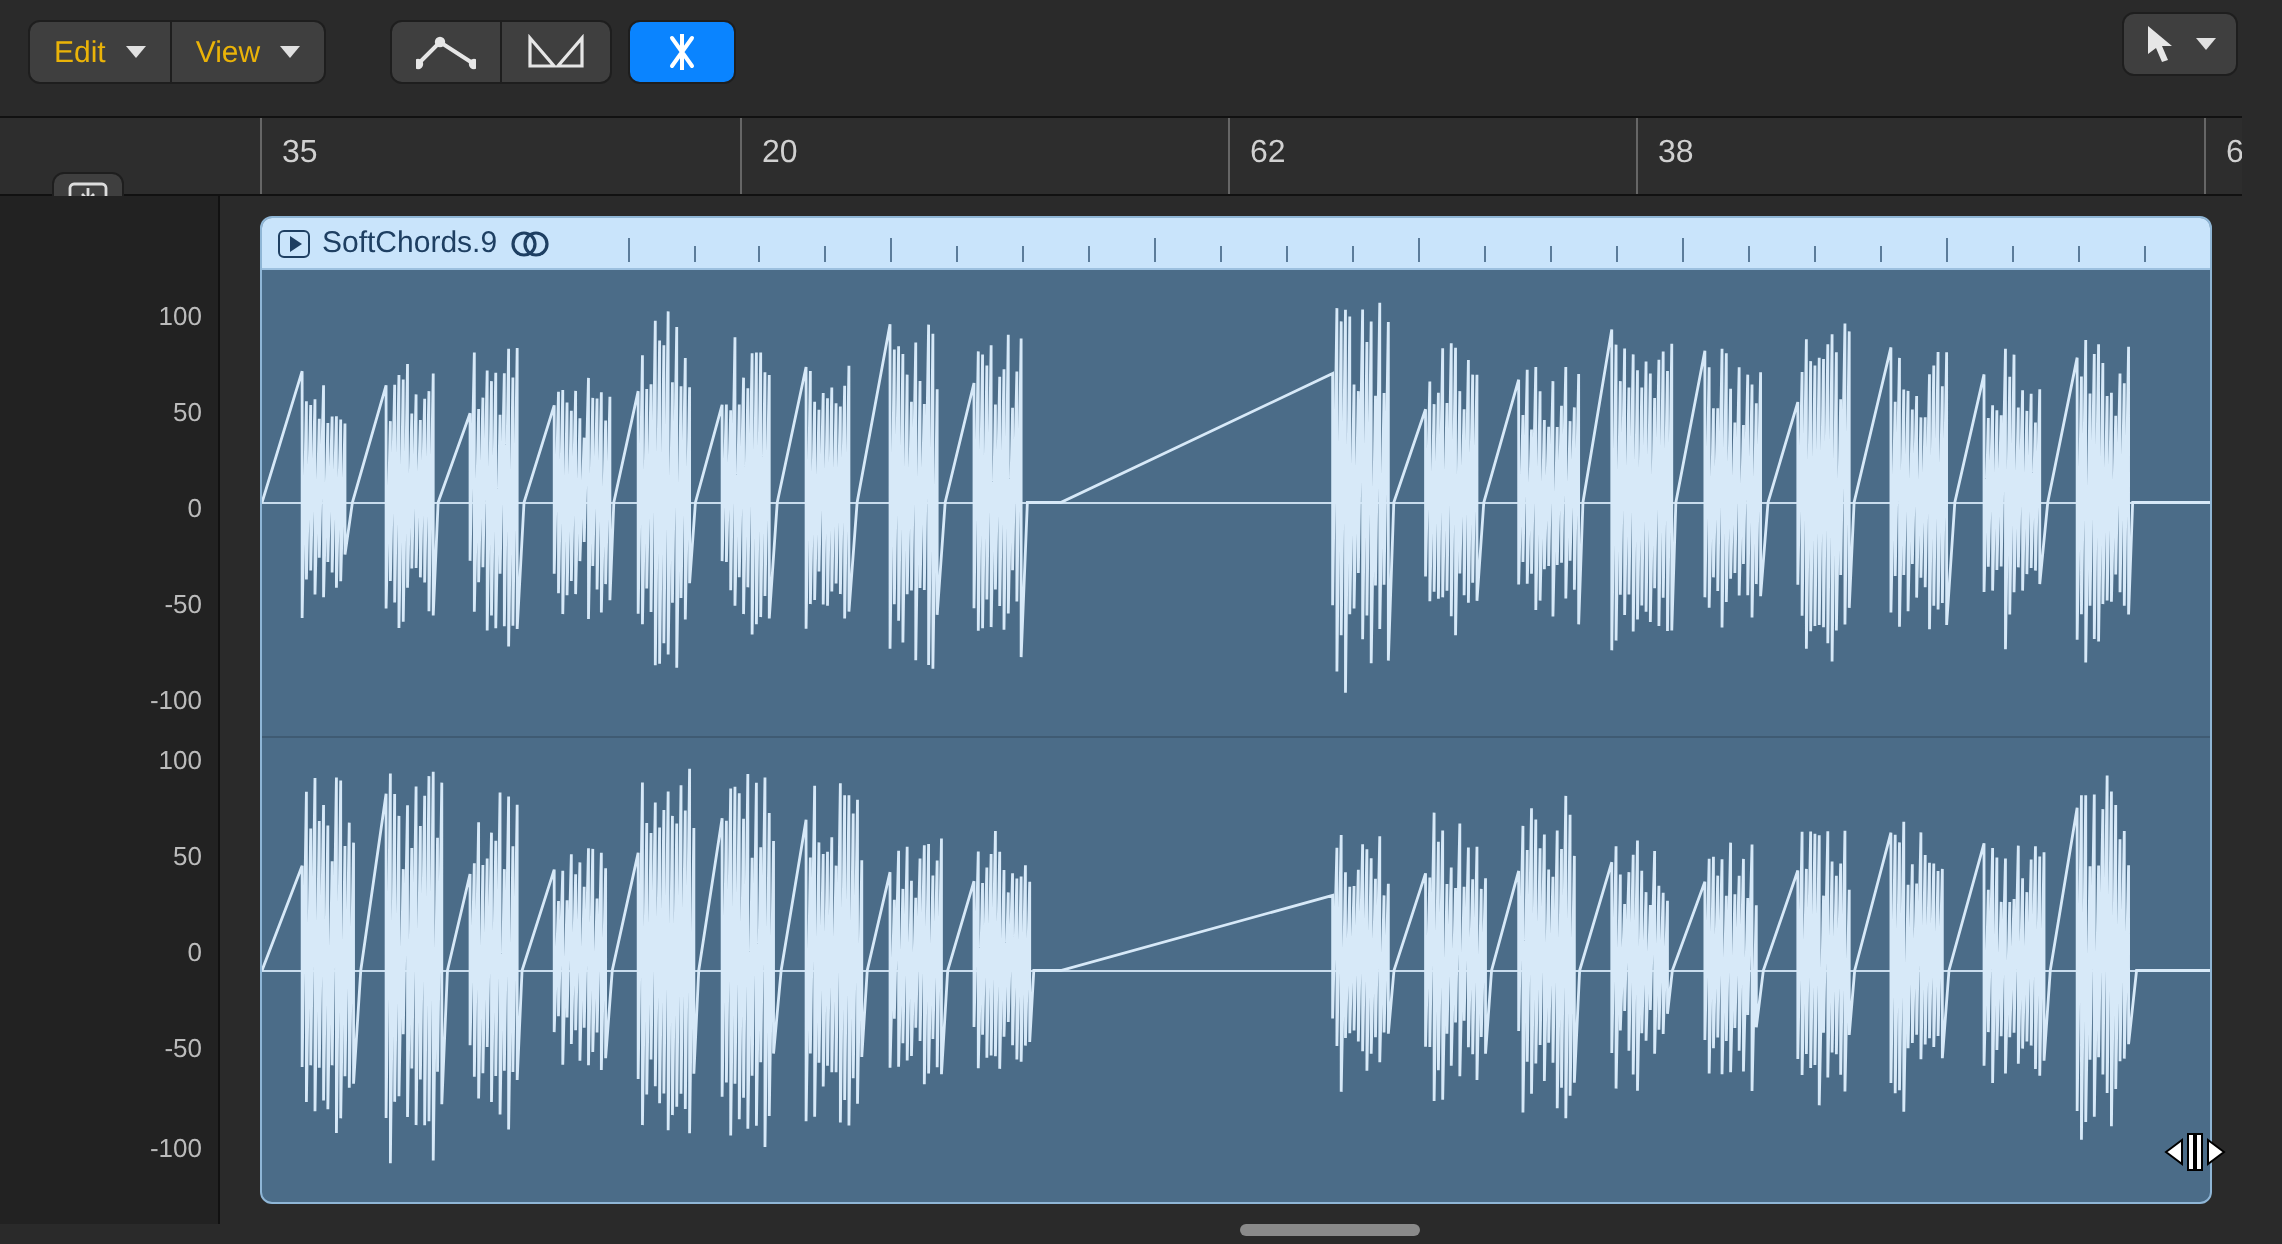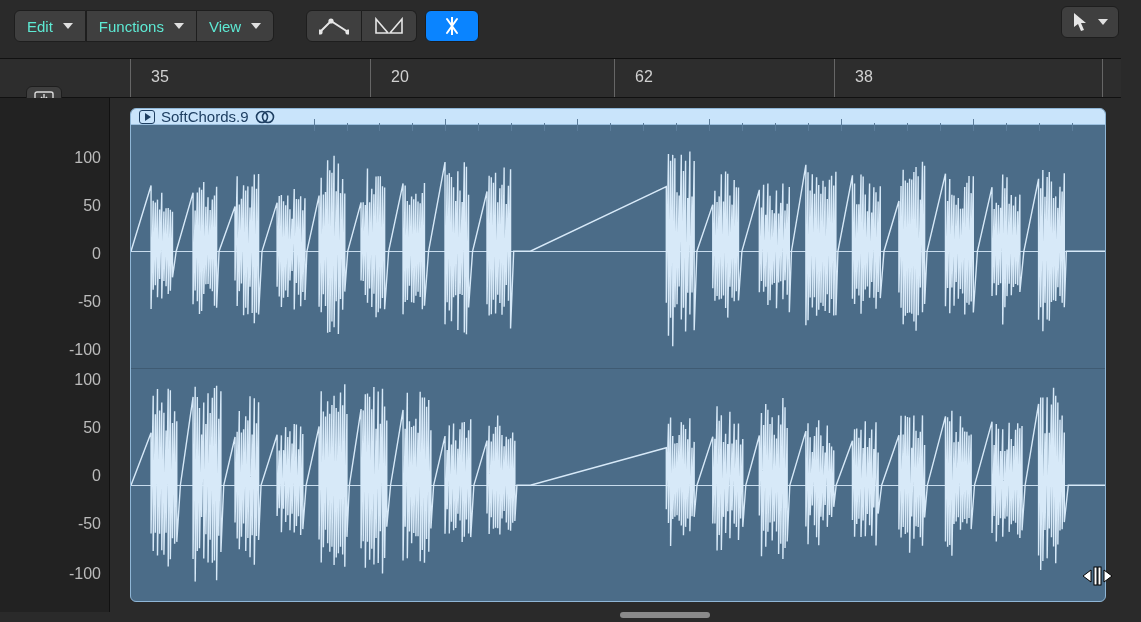--- a/index.html
+++ b/index.html
@@ -22,21 +22,21 @@
   .seg {
     display: flex; gap: 0;
   }
   .btn {
     height: 32px;
     background: #3f3f3f;
     border: 1px solid #1e1e1e;
     border-radius: 6px;
     display: flex; align-items: center; justify-content: center;
     padding: 0 12px;
-    color: #5eead4;
+    color: #eab308;
     gap: 8px;
     cursor: pointer;
     font-size: 15px;
   }
   .seg .btn { border-radius: 0; }
   .seg .btn:first-child { border-radius: 6px 0 0 6px; }
   .seg .btn:last-child { border-radius: 0 6px 6px 0; border-left: none; }
   .btn.dropdown::after {
     content: "";
     width: 0; height: 0;
@@ -60,21 +60,21 @@
     overflow: hidden;
   }
   .ruler-gutter {
     position:absolute; left:0; top:58px; width:110px; height:40px;
     background:#2d2d2d;
     border-top:1px solid #111; border-bottom:1px solid #111;
   }
   .bar-tick {
     position: absolute; top: 0; bottom: 0;
     border-left: 1px solid #666;
-    padding-left: 20px;
+    padding-left: 10px;
     color: #d0d0d0;
     font-size: 16px;
     line-height: 36px;
   }
   .catch-btn {
     position: absolute; left: 26px; top: 86px;
     width: 36px; height: 26px;
     background: #3f3f3f; border:1px solid #1e1e1e;
     border-radius: 6px;
     display:flex; align-items:center; justify-content:center;
@@ -84,42 +84,42 @@
 
   
   .amp-gutter {
     position:absolute;
     left:0; top:98px; width:110px; bottom:10px;
     background:#222;
     border-right:1px solid #111;
   }
   .amp-label {
     position:absolute; right:8px;
-    color:#bbb; font-size:16px;
+    color:#bbb; font-size:13px;
     transform: translateY(-50%);
     text-align: right;
   }
 
   
   .tracks {
     position:absolute;
     left:110px; top:98px; right:20px; bottom:10px;
     background: #2a2a2a;
     overflow:hidden;
   }
   .region {
     position:absolute;
     left:20px; top:10px; right:15px; bottom:10px;
     background: #4b6c88;
     border-radius: 6px;
     border: 1px solid #8fb6d6;
     overflow: hidden;
   }
   .region-header {
-    height: 16px;
+    height: 26px;
     background: #c9e4fb;
     border-bottom:1px solid #9cc0df;
     display:flex; align-items:center; gap:6px;
     padding-left:8px;
     font-size: 15px;
     color:#1e3f62;
   }
   .region-header .play {
     width:16px; height:14px;
     border:1.5px solid #1e3f62; border-radius:3px;
@@ -175,23 +175,20 @@
     color:#000;
   }
 </style>
 </head>
 <body>
 
 <div class="toolbar">
   <div class="seg">
     <div class="btn dropdown">
       <span>Edit</span>
-    </div>
-    <div class="btn dropdown">
-      <span>Functions</span>
     </div>
     <div class="btn dropdown">
       <span>View</span>
     </div>
   </div>
 
   <div class="gap"></div>
 
   <div class="seg">
     <div class="btn" title="Automation">
@@ -233,21 +230,21 @@
       </svg>
     </span>
   </div>
 </div>
 
 <div class="ruler-gutter"></div>
 <div class="ruler">
   <div class="bar-tick" style="left:20px"><span>35</span></div>
   <div class="bar-tick" style="left:260px"><span>20</span></div>
   <div class="bar-tick" style="left:504px"><span>62</span></div>
-  <div class="bar-tick" style="left:724px"><span>38</span></div>
+  <div class="bar-tick" style="left:708px"><span>38</span></div>
   <div class="bar-tick" style="left:992px"><span>63</span></div>
 </div>
 
 <div class="catch-btn">
   <svg width="20" height="16" viewBox="0 0 20 16">
     <rect x="1" y="1" width="18" height="14" rx="2" stroke="#ddd" stroke-width="1.4"></rect>
     <path d="M10 3 L10 9 M10 9 L7 6 M10 9 L13 6" stroke="#ddd" stroke-width="1.4"></path>
   </svg>
 </div>
 

